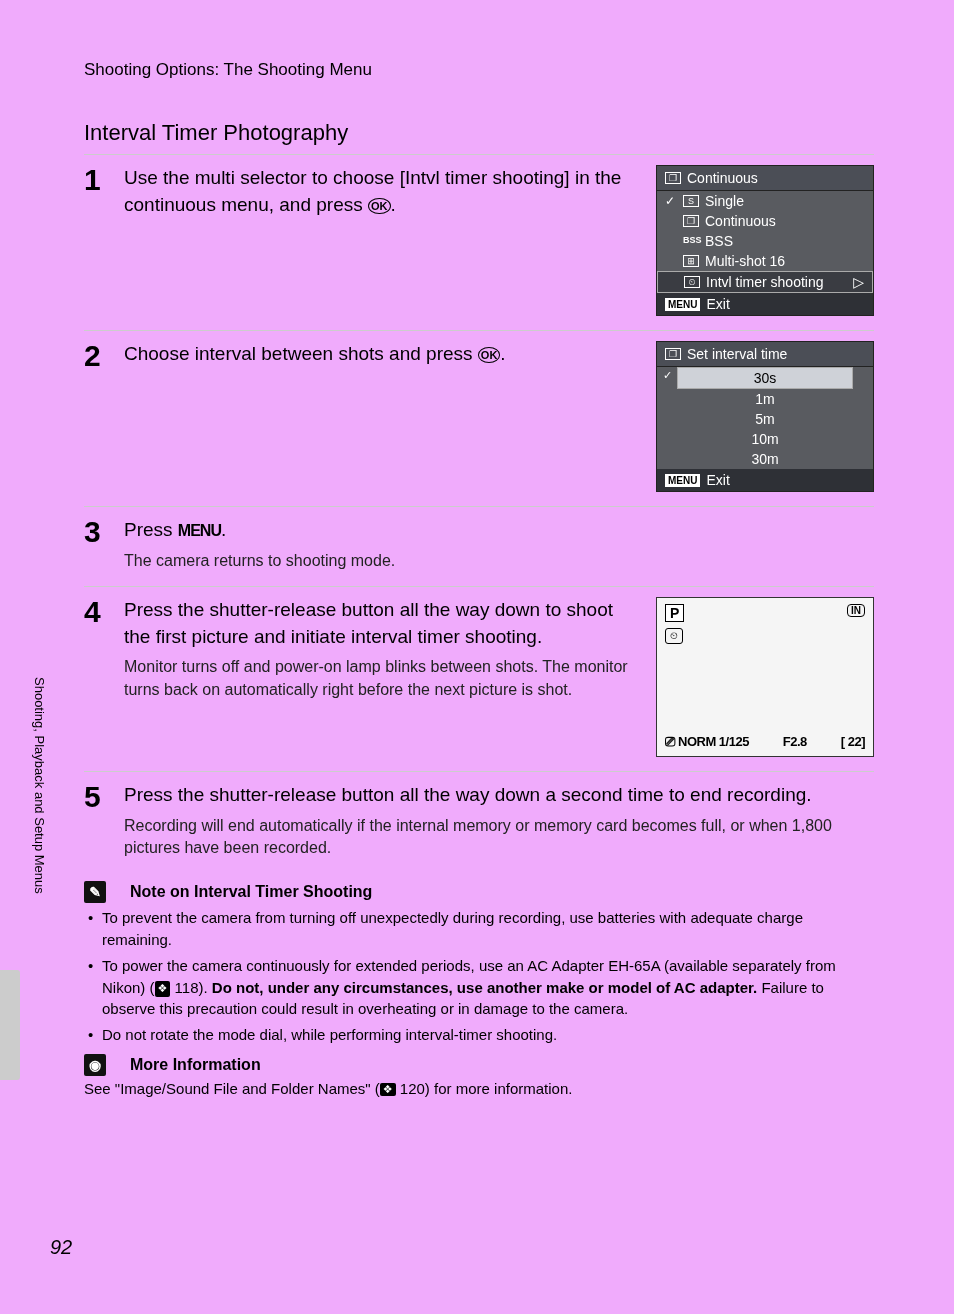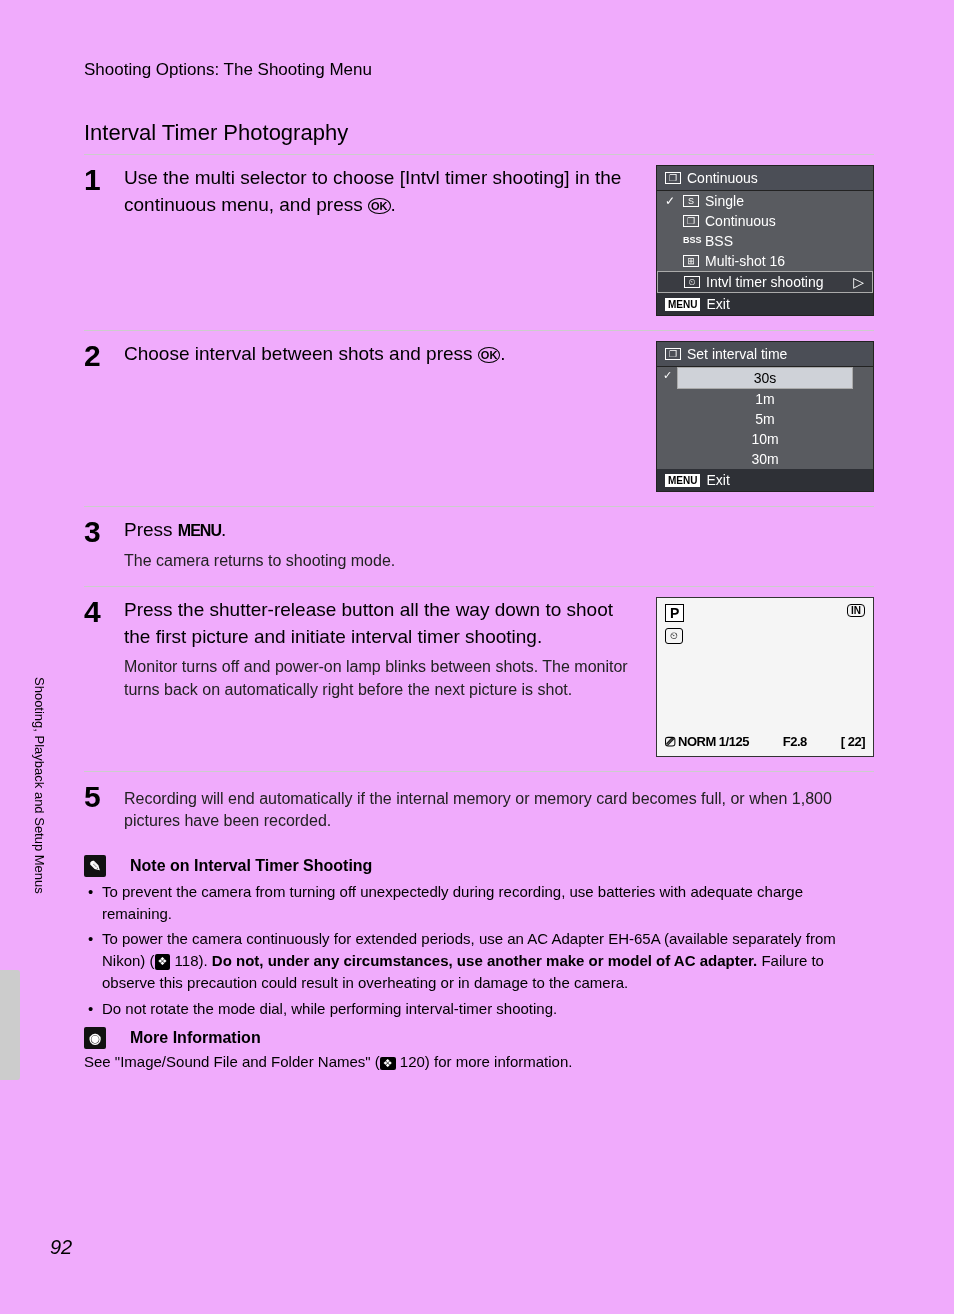--- a/index.html
+++ b/index.html
@@ -148,20 +148,21 @@
         <span>⎚ NORM 1/125</span>
         <span>F2.8</span>
         <span>[   22]</span>
       </div>
     </div>
   </div>
 
   <div class="step" style="border-bottom:none;">
     <div class="stepnum">5</div>
     <div class="stepbody">
+      <div class="steptext">Press the shutter-release button all the way down a second time to end recording.</div>
       <div class="stepsub">Recording will end automatically if the internal memory or memory card becomes full, or when 1,800 pictures have been recorded.</div>
     </div>
   </div>
 
   <div class="note-block">
     <div class="note-head">
       <span class="note-icon pencil"></span>
       <span>Note on Interval Timer Shooting</span>
     </div>
     <ul class="note-list">

